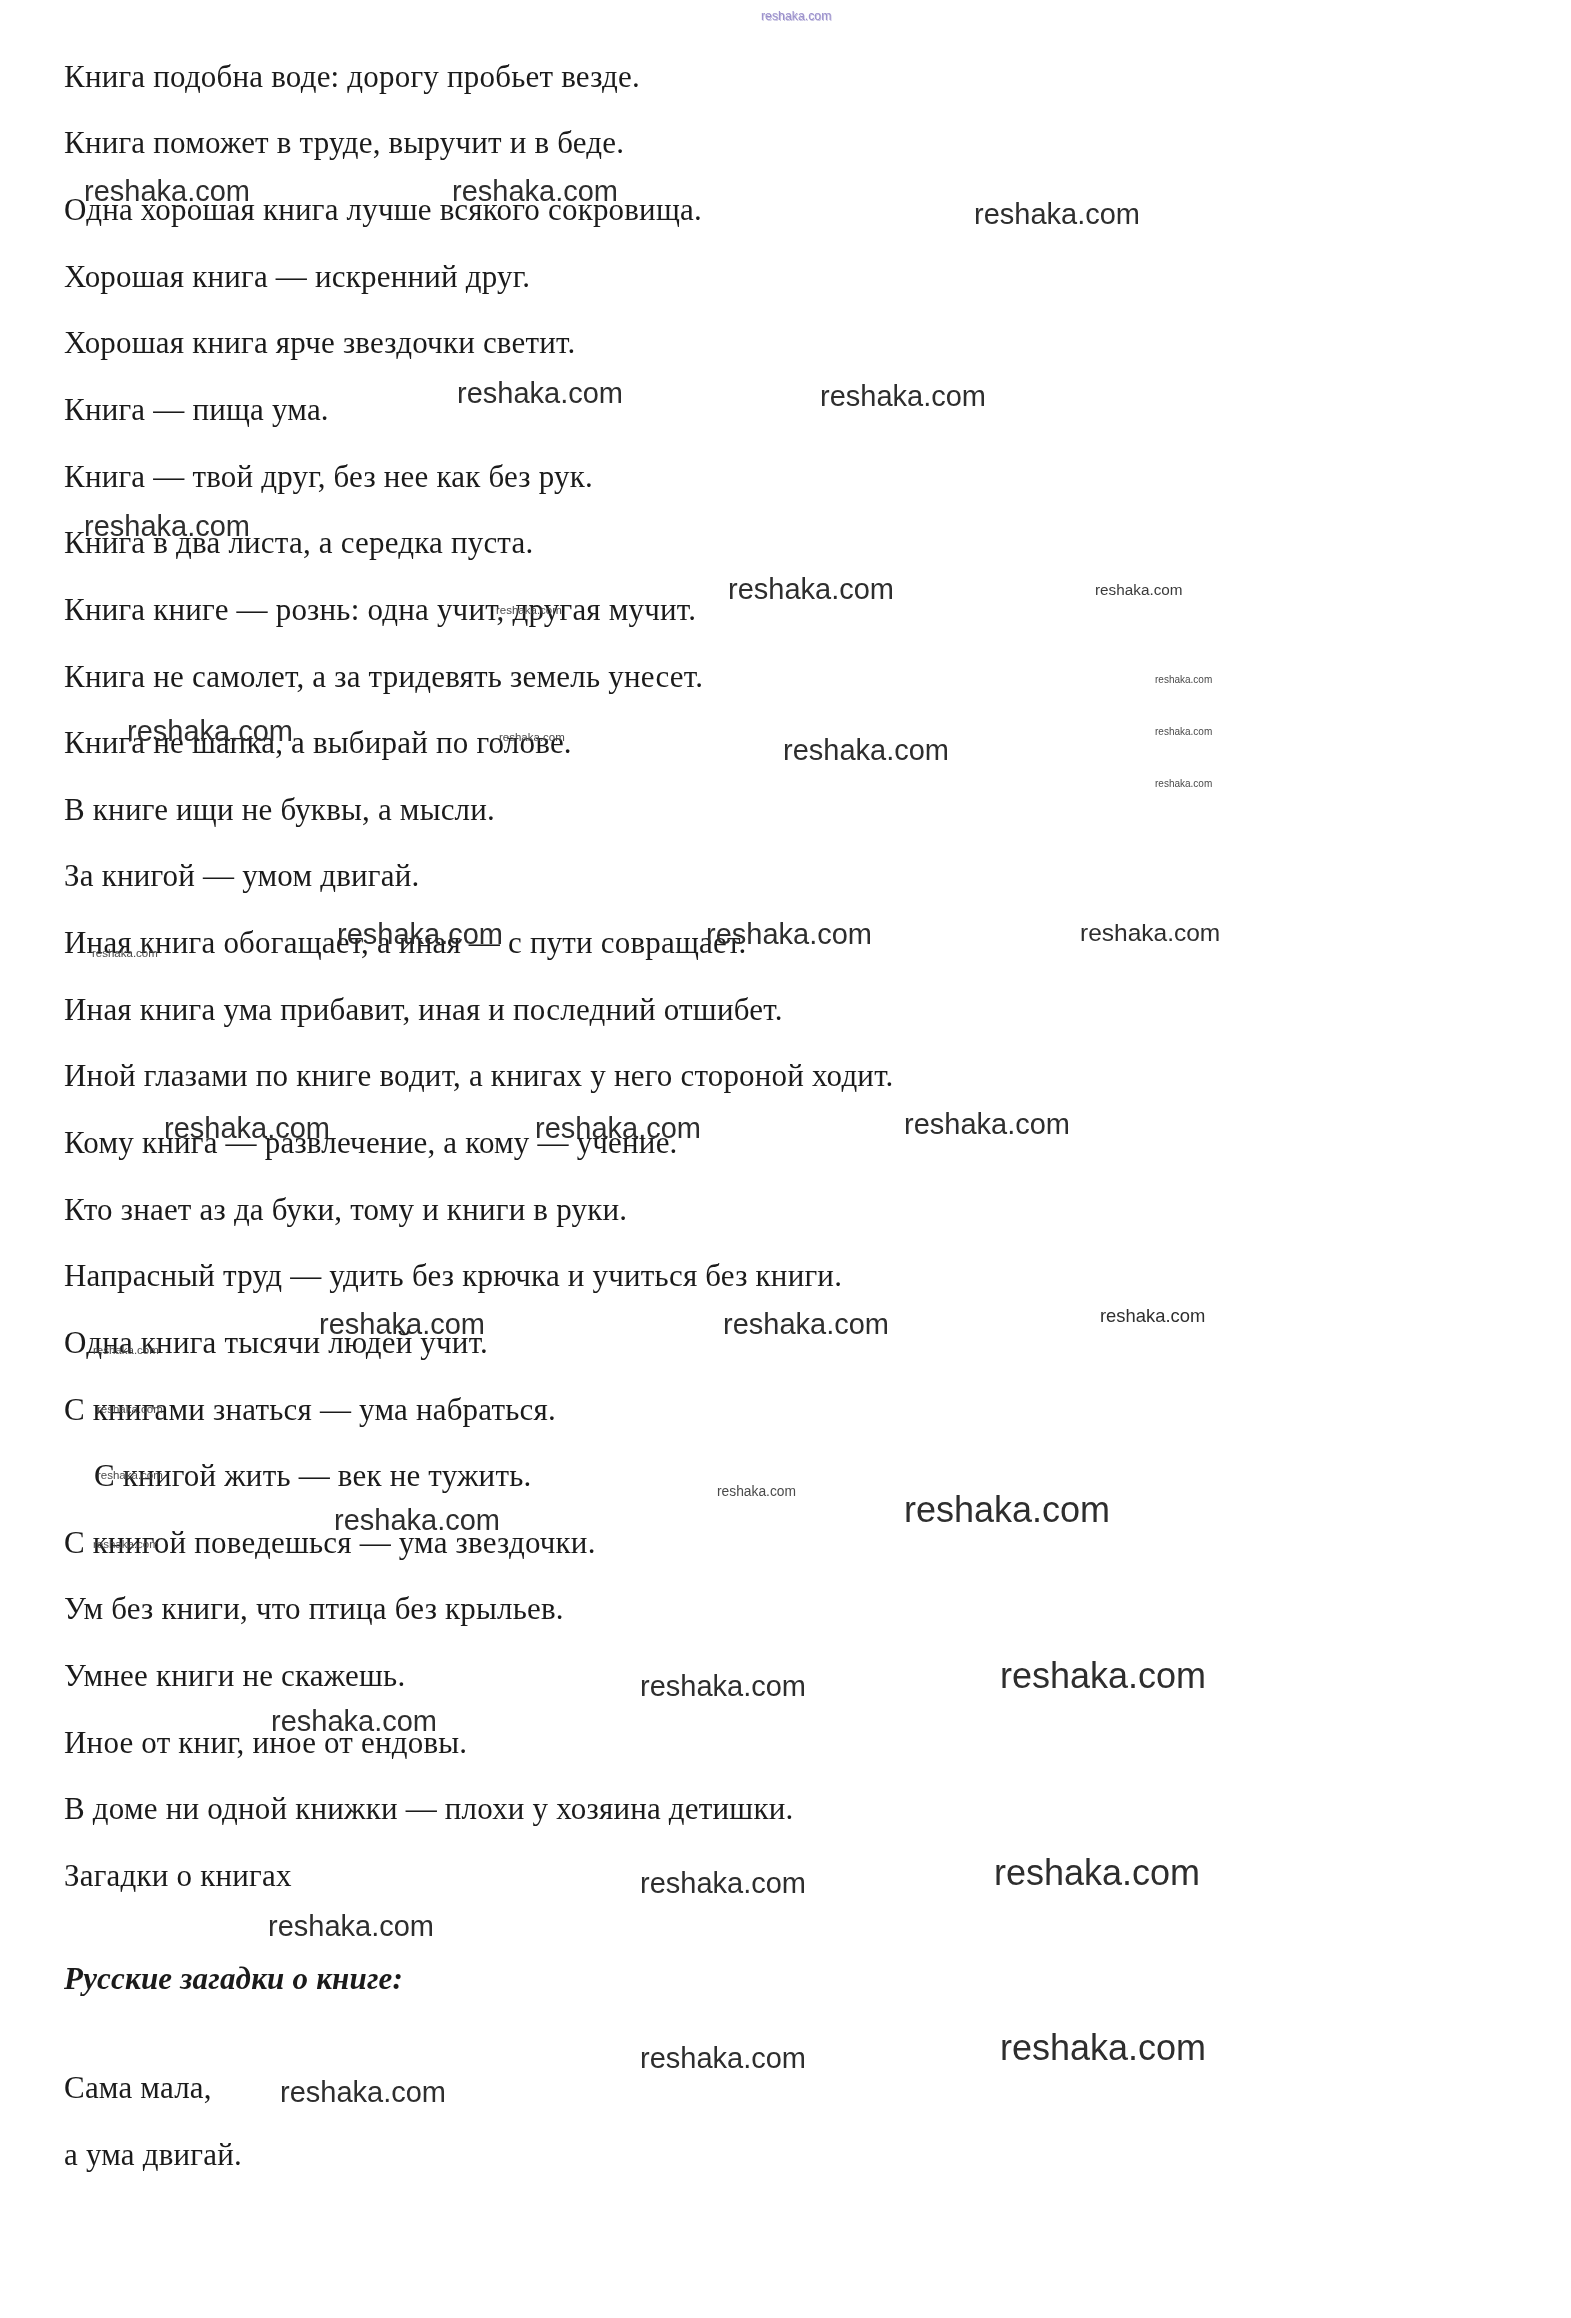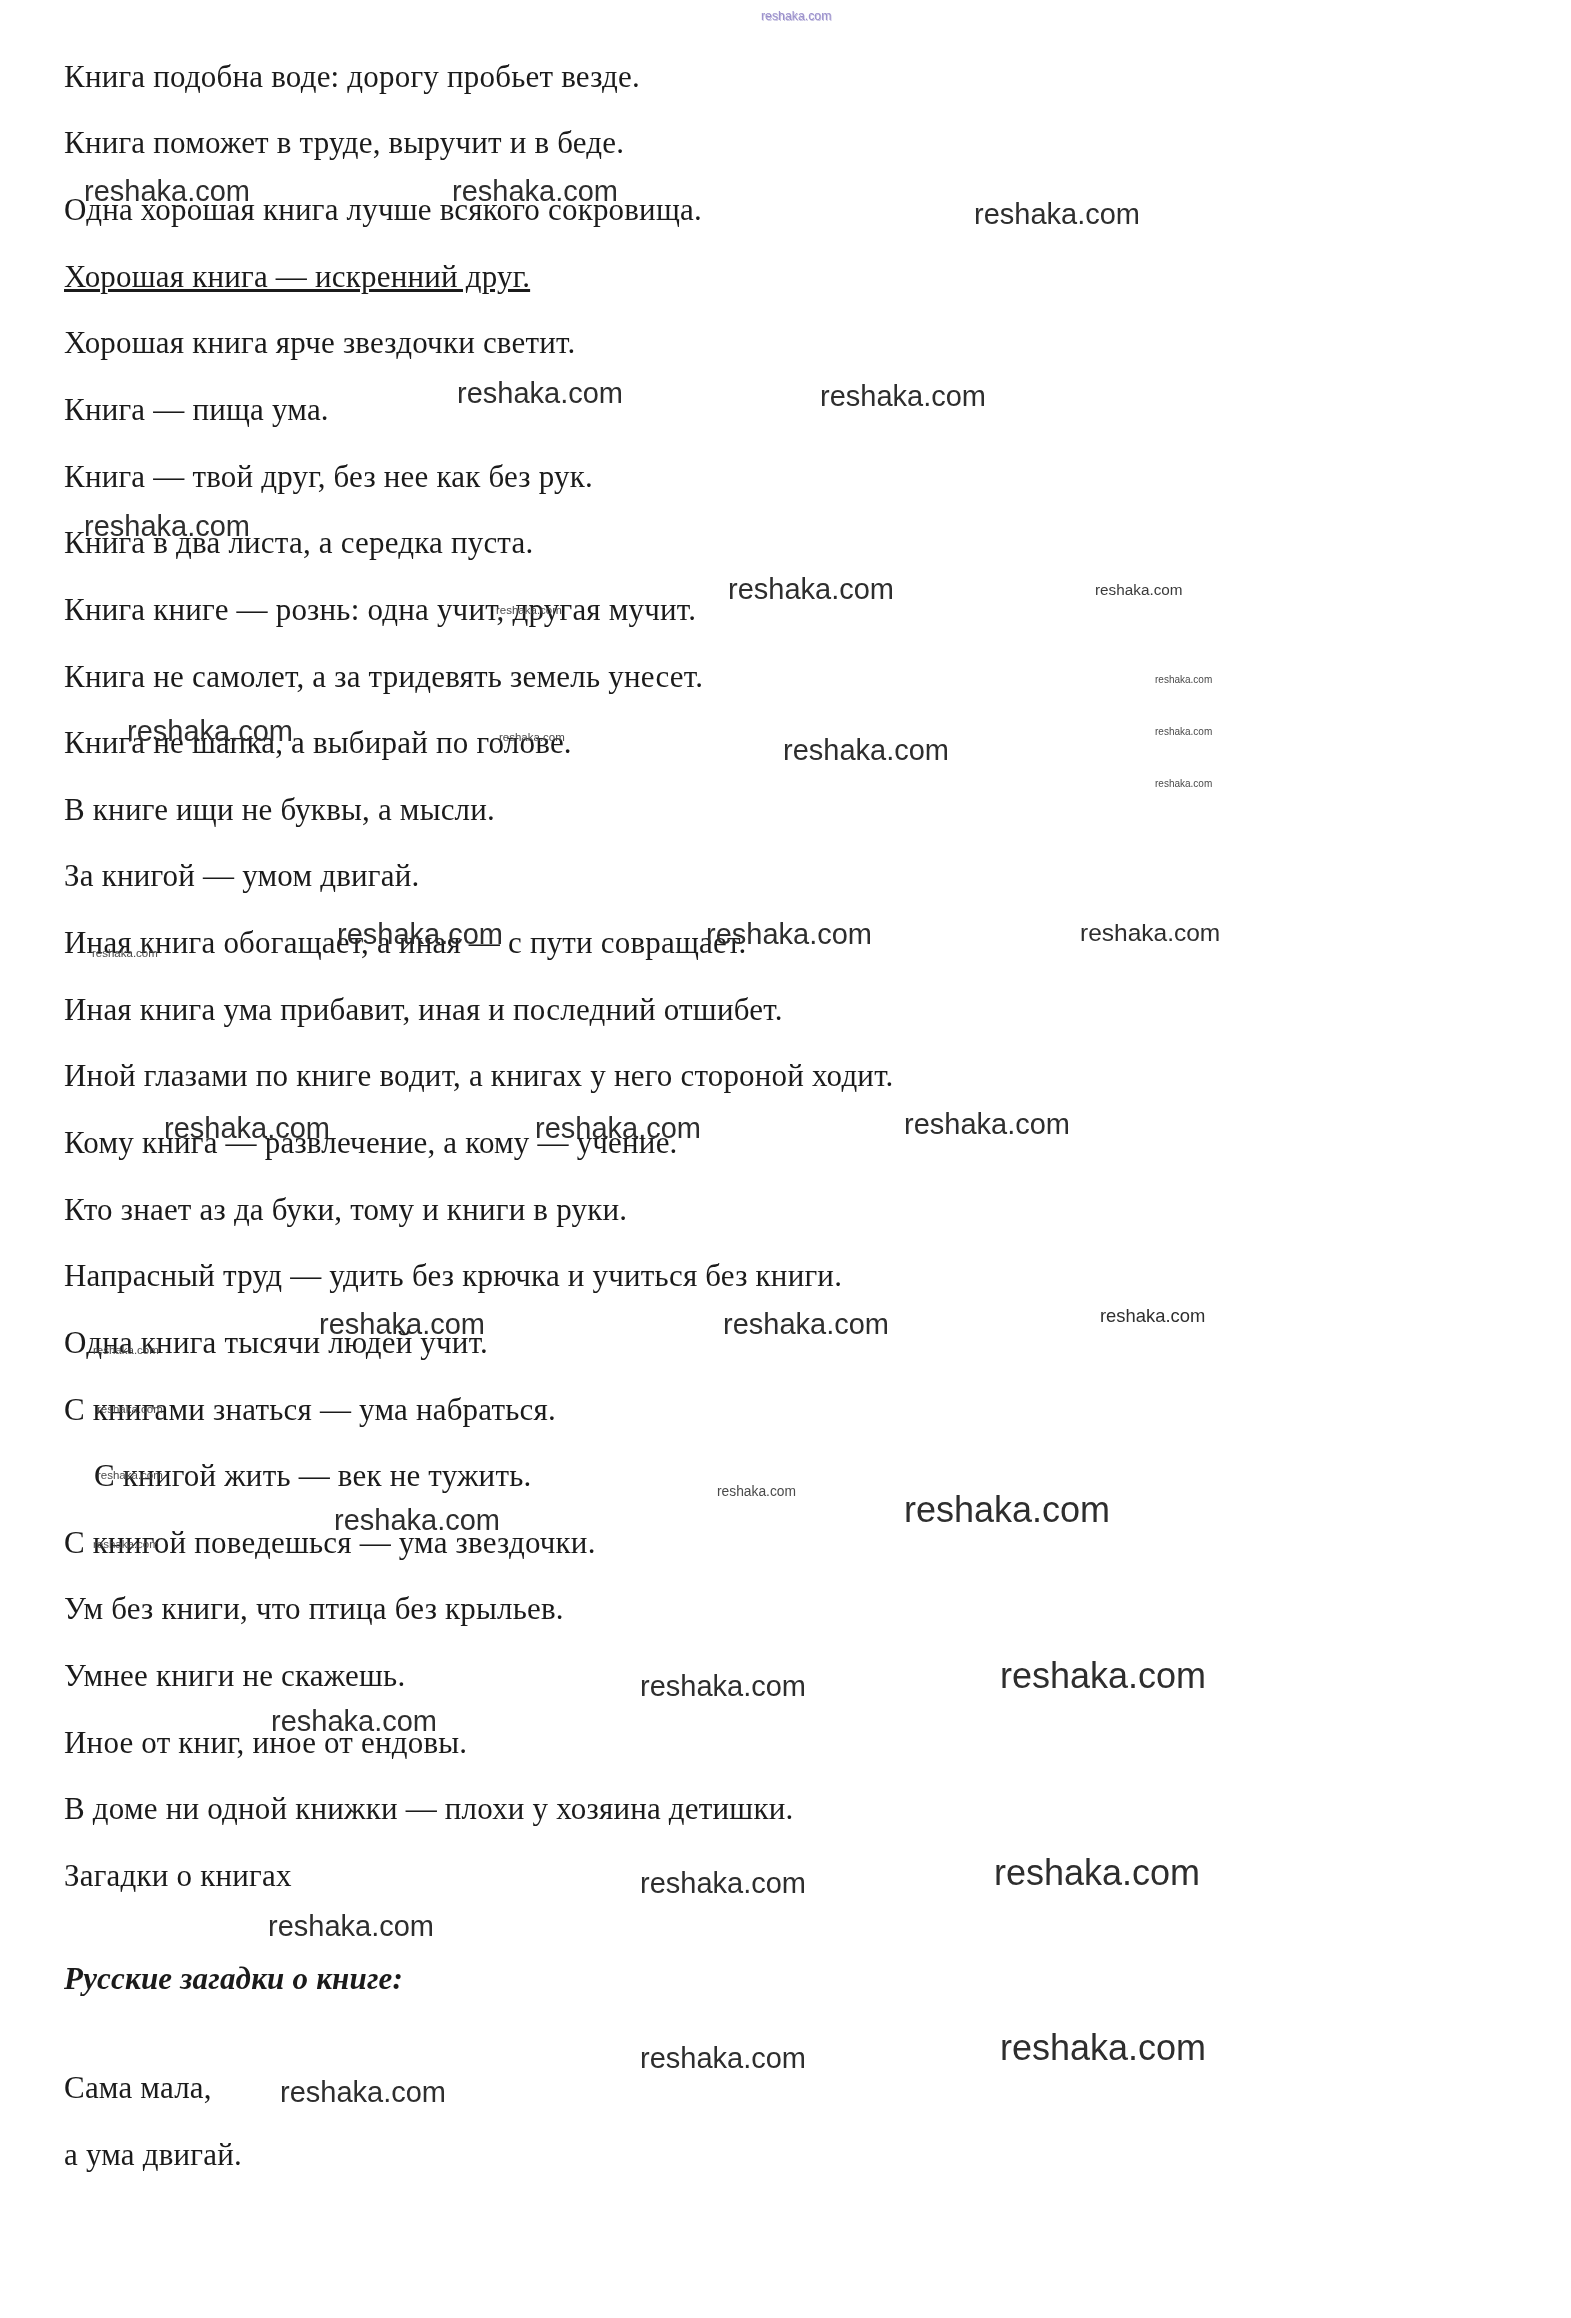--- a/index.html
+++ b/index.html
@@ -40,21 +40,21 @@
   }
 </style>
 </head>
 <body>
 
 <div class="page">
   <div id="lines-layer">
       <div class="line" style="top: 60px;">Книга подобна воде: дорогу пробьет везде.</div>
       <div class="line" style="top: 126px;">Книга поможет в труде, выручит и в беде.</div>
       <div class="line" style="top: 193px;">Одна хорошая книга лучше всякого сокровища.</div>
-      <div class="line" style="top: 260px; text-decoration: underline;">Хорошая книга — искренний друг.</div>
+      <div class="line" style="top: 260px;">Хорошая книга — искренний друг.</div>
       <div class="line" style="top: 326px;">Хорошая книга ярче звездочки светит.</div>
       <div class="line" style="top: 393px;">Книга — пища ума.</div>
       <div class="line" style="top: 460px;">Книга — твой друг, без нее как без рук.</div>
       <div class="line" style="top: 526px;">Книга в два листа, а середка пуста.</div>
       <div class="line" style="top: 593px;">Книга книге — рознь: одна учит, другая мучит.</div>
       <div class="line" style="top: 660px;">Книга не самолет, а за тридевять земель унесет.</div>
       <div class="line" style="top: 726px;">Книга не шапка, а выбирай по голове.</div>
       <div class="line" style="top: 793px;">В книге ищи не буквы, а мысли.</div>
       <div class="line" style="top: 859px;">За книгой — умом двигай.</div>
       <div class="line" style="top: 926px;">Иная книга обогащает, а иная — с пути совращает.</div>

